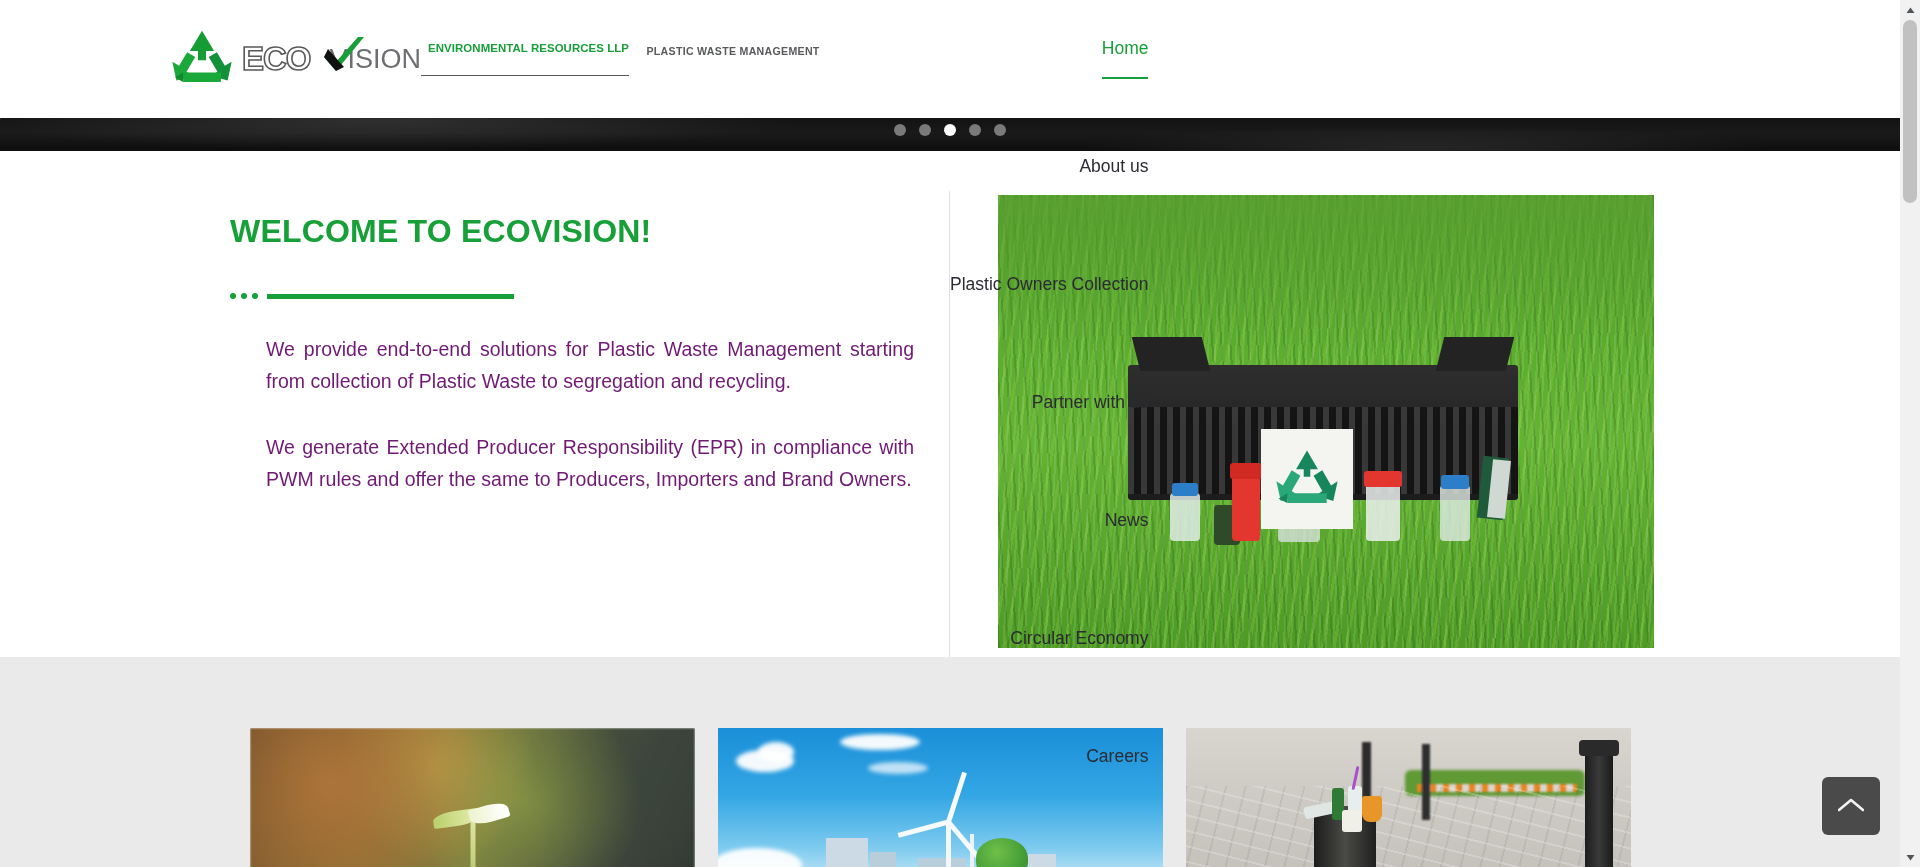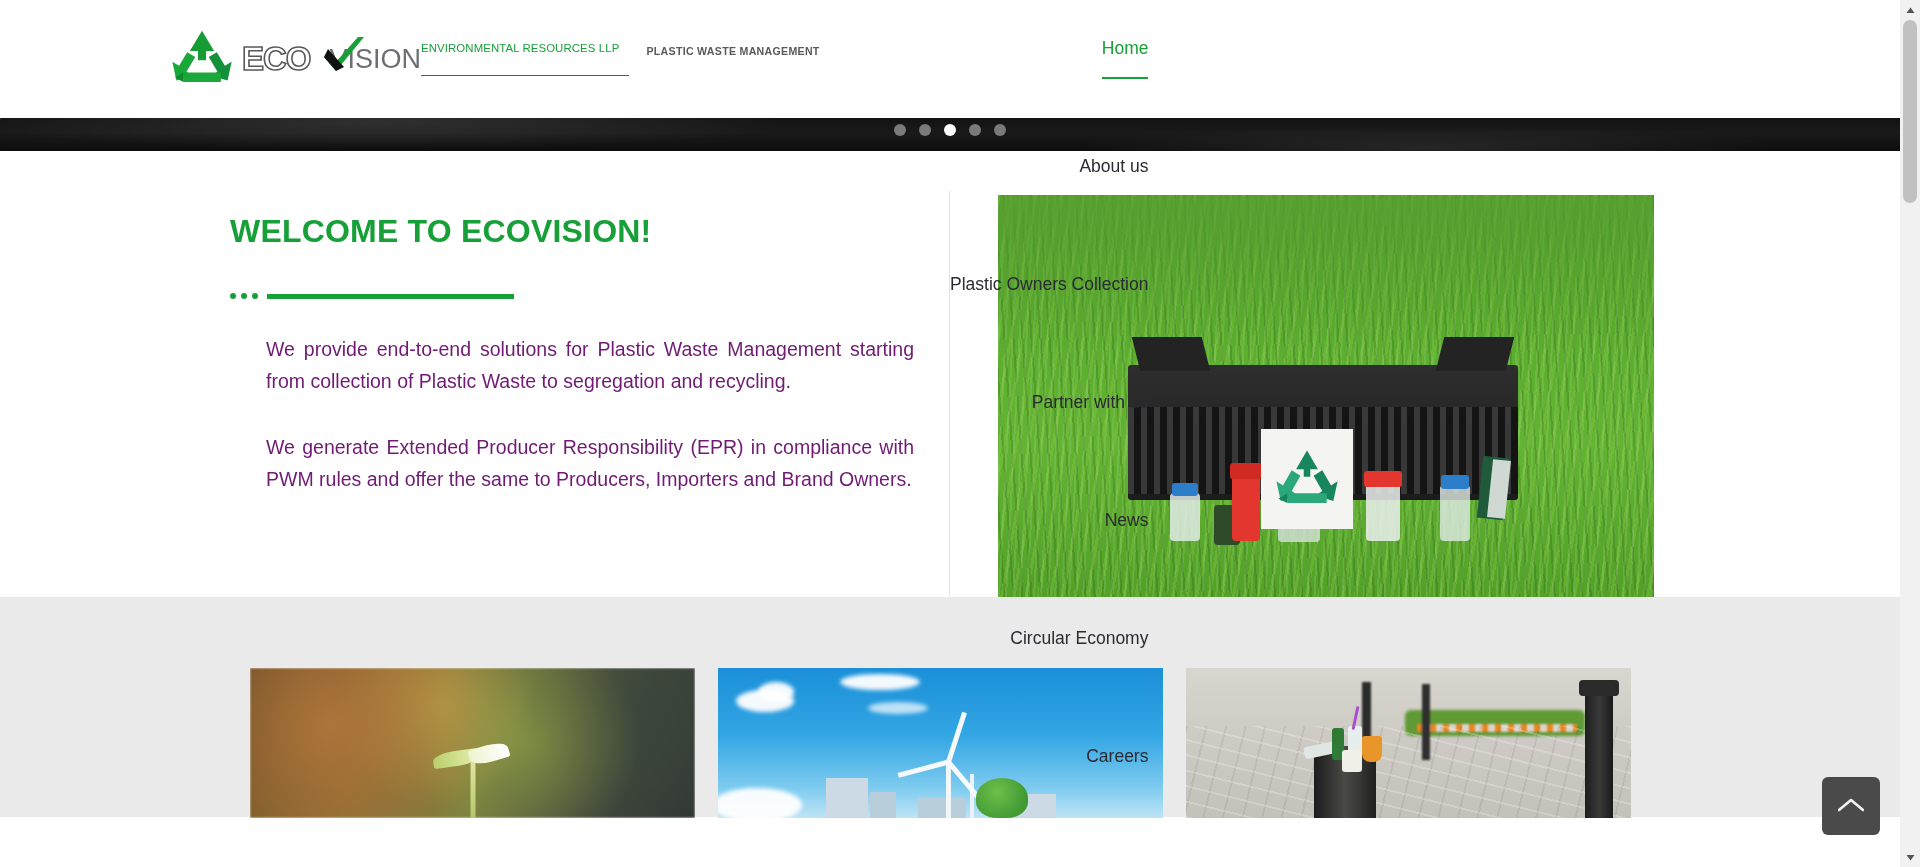--- a/index.html
+++ b/index.html
@@ -47,24 +47,24 @@
   .logo-vision {
     font-family: "Liberation Sans", sans-serif;
     font-size: 27px; font-weight: 400; color: #6d6e71;
     line-height: 32px; margin-left: 19px; letter-spacing: 0px;
   }
   .logo-check {
     position: absolute; left: 80px; top: -5px;
     width: 44px; height: 38px;
   }
   .logo-line2 {
-    font-size: 11.4px; font-weight: 400; color: #17a038;
+    font-size: 11.4px; font-weight: 700; color: #17a038;
     letter-spacing: 0.1px; line-height: 13px;
     border-bottom: 1.4px solid #58595b;
-    padding-bottom: 1px; width: 208px;
+    padding-bottom: 1px; width: 208px; text-align: right;
   }
   .logo-line3 {
     font-size: 10.6px; font-weight: 700; color: #58595b;
     letter-spacing: 0.3px; line-height: 14px; padding-top: 2px;
     text-align: center; width: 208px;
   }
   .nav {
     display: flex; align-items: flex-end;
     margin-left: 100px;
     height: 140px;
@@ -114,21 +114,21 @@
   .dot {
     width: 12px; height: 12px; border-radius: 50%;
     background: #7a7a7a; cursor: pointer;
   }
   .dot.active { background: #ffffff; }
   
   .welcome {
     position: relative;
     display: flex;
     padding: 40px 0 0 0;
-    height: 446px;
+    height: 506px;
     background: #ffffff;
     width: 1900px;
   }
   .welcome-left {
     width: 720px;
     margin-left: 230px;
     padding-right: 35px;
     border-right: 1px solid #e2e2e2;
     min-height: 460px;
   }

